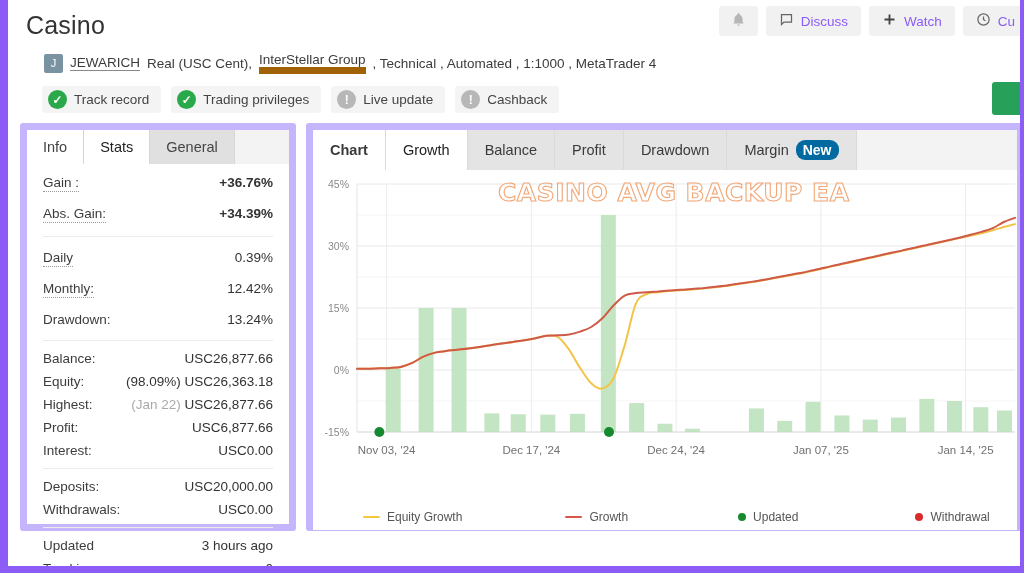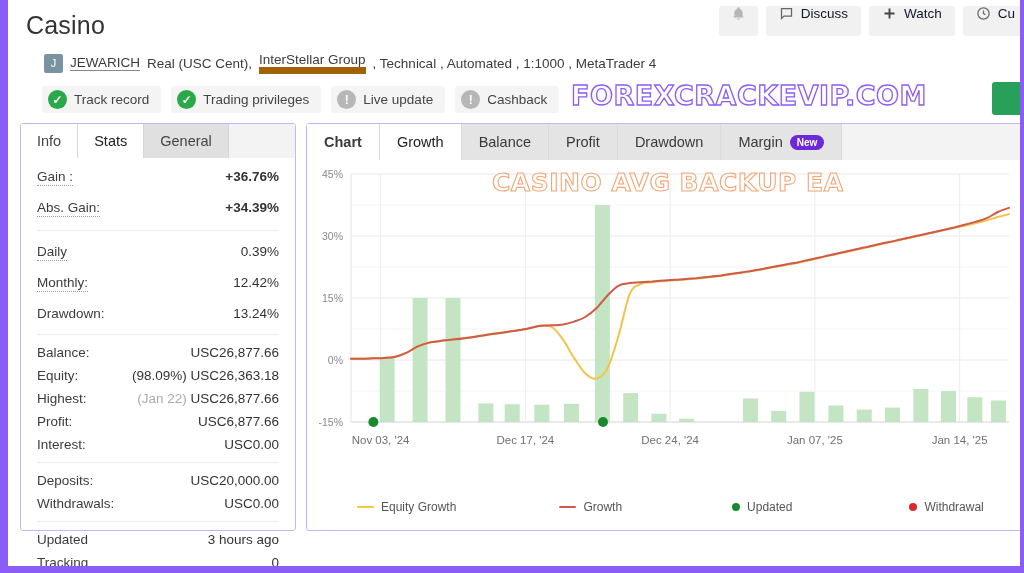--- a/index.html
+++ b/index.html
@@ -22,22 +22,22 @@
   .title {
     font-size: 25px; font-weight: 400; color: #333; letter-spacing: .2px;
     line-height: 30px;
   }
   .topbtns {
     position: absolute; right: -8px; top: 6px;
     display: flex; gap: 8px; align-items: center;
   }
   .topbtn {
     background: #f1f1f1; border: none; border-radius: 3px;
-    height: 30px; display: flex; gap: 7px;
-    padding: 0 13px; font-size: 13.5px; color: #0f172a;
+    height: 30px; display: flex; align-items: center; gap: 7px;
+    padding: 0 13px; font-size: 13.5px; color: #8b5cf6;
     font-family: "Liberation Sans", sans-serif; cursor: pointer;
     white-space: nowrap;
   }
   .topbtn.iconOnly { padding: 0 12px; }
 
   
   .subrow {
     display: flex; align-items: center; gap: 7px;
     margin: 12px 0 0 18px; font-size: 13.5px; color: #3c3c3c;
   }
@@ -74,21 +74,21 @@
   .greenbtn {
     position: absolute; right: -6px; top: 82px;
     width: 34px; height: 33px; background: #27a05a; border-radius: 3px;
   }
 
   
   .body { display: flex; gap: 10px; padding: 10px 0 0 12px; }
 
   
   .card {
-    border: 1px solid #c4b5fd; background: #fff; border-radius: 3px;
+    border: 7px solid #c4b5fd; background: #fff; border-radius: 3px;
   }
   .left { width: 276px; height: 408px; }
   .tabs { display: flex; background: #e9e9e9; }
   .tab {
     padding: 9px 16px; font-size: 14.5px; color: #444;
     background: #e0e0e0; cursor: pointer; border-right: 1px solid #d6d6d6;
   }
   .tab.active { background: #fff; color: #222; }
   .tab.first { background: #fff; }
   .tabsfill { flex: 1; background: #f3f3f3; }
@@ -113,21 +113,21 @@
   .right { flex: 1; height: 408px; margin-right: -4px; position: relative; }
   .ctabs { display: flex; background: #efefef; }
   .ctab {
     padding: 10px 17px; font-size: 14.5px; color: #3a3a3a;
     background: #e4e4e4; cursor: pointer; border-right: 1px solid #dadada;
     display: flex; align-items: center; gap: 7px; white-space: nowrap;
   }
   .ctab.active { background: #fff; color: #222; }
   .ctab.first { background: #fff; font-weight: bold; }
   .newbadge {
-    background: #6d28d9; color: #fff; font-size: 10px; font-weight: bold;
+    background: #0369a1; color: #fff; font-size: 14px; font-weight: bold;
     border-radius: 9px; padding: 2px 7px;
   }
   .ctabsfill { flex: 1; background: #f3f3f3; }
 
   .chartwrap { position: relative; height: 360px; background: #fff; }
   .chartTitle {
     position: absolute; left: 185px; top: 8px; z-index: 5;
     font-size: 25px; font-weight: bold; letter-spacing: .5px;
     color: transparent; -webkit-text-stroke: 1.1px #f0a878;
     font-family: "DejaVu Sans", sans-serif; pointer-events: none;
@@ -205,21 +205,20 @@
       <div class="badge">
         <span class="cicon no">!</span>
         <span>Live update</span>
       </div>
       <div class="badge">
         <span class="cicon no">!</span>
         <span>Cashback</span>
       </div>
     </div>
 
-    <div class="brand">FOREXCRACKEVIP.COM</div>
     <div class="greenbtn"></div>
   </div>
 
   <div class="body">
 
     <div class="card left">
       <div class="tabs">
         <div class="tab first">Info</div>
         <div class="tab active">Stats</div>
         <div class="tab">General</div>

